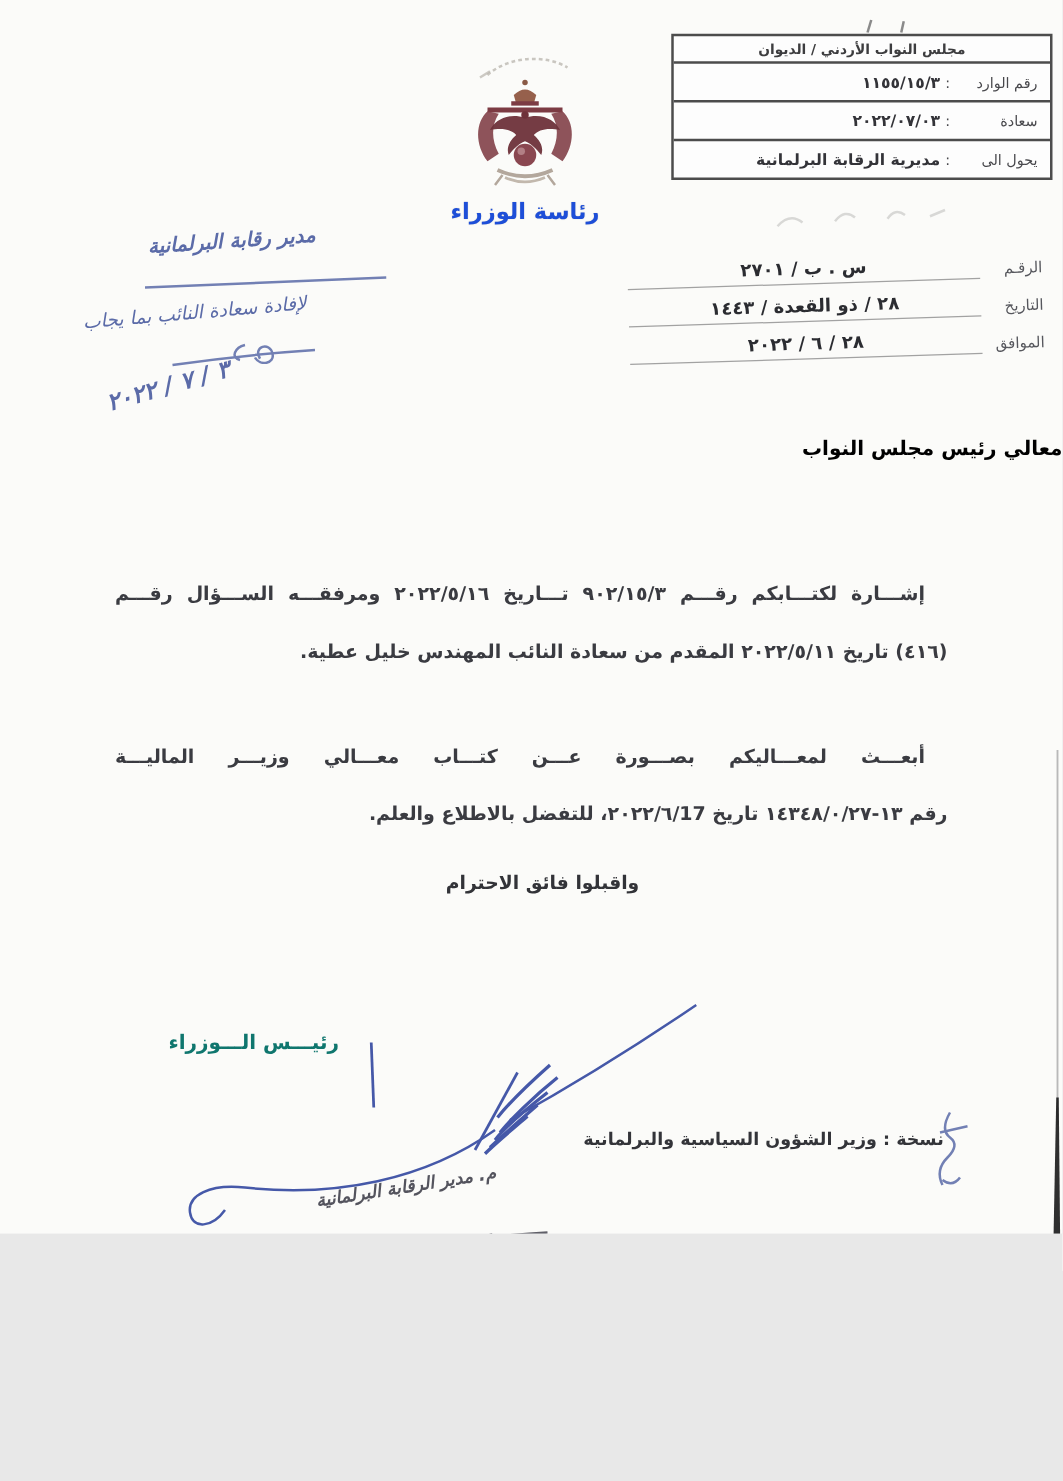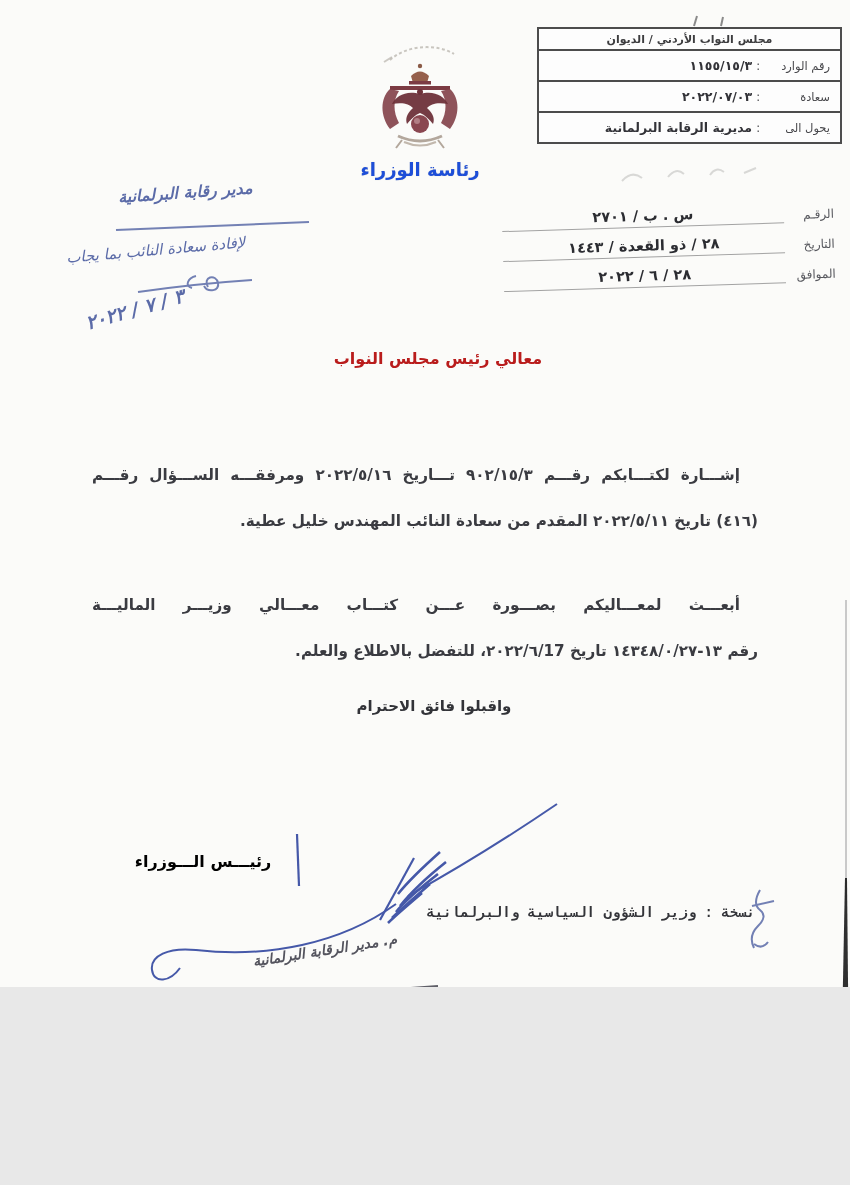--- a/index.html
+++ b/index.html
@@ -46,41 +46,41 @@
     letter-spacing:1px; white-space:nowrap;
   }
   
   .hw{position:absolute; font-style:italic; color:#5b6ba8; direction:rtl; white-space:nowrap;}
   .hw-top1{left:118px; top:183px; font-size:16px; transform:rotate(-4deg); font-weight:600;}
   .hw-top2{left:66px;  top:241px; font-size:15px; transform:rotate(-5deg);}
   .hw-date{left:84px;  top:298px; font-size:19px; transform:rotate(-16deg); font-weight:600;}
   
   .salutation{
     position:absolute; left:0; top:349px; width:850px; padding-left:26px; box-sizing:border-box;
-    text-align:center; font-size:16px; font-weight:700; color:#b91c1c; direction:rtl;
+    font-size:16px; font-weight:700; color:#000000; direction:rtl;
   }
   .para{
     position:absolute; left:92px; width:666px; direction:rtl;
     font-size:15.2px; font-weight:600; color:#3a3b41; line-height:46px;
   }
   .para1{top:452px;}
   .para2{top:582px;}
   .para .l1{text-align:justify; text-align-last:justify; padding-right:18px;}
   .para .l2{text-align:right;}
   .closing{
     position:absolute; left:0; top:697px; width:850px; padding-left:18px; box-sizing:border-box;
     text-align:center; font-size:15px; font-weight:700; color:#323338; direction:rtl;
   }
   .signer-title{
-    position:absolute; left:103px; top:852px; width:200px; text-align:center;
-    font-size:16px; font-weight:700; color:#000000; direction:rtl; white-space:nowrap;
+    position:absolute; left:103px; top:824px; width:200px; text-align:center;
+    font-size:16px; font-weight:700; color:#0f766e; direction:rtl; white-space:nowrap;
   }
   .copy-line{
     position:absolute; left:463px; top:904px; width:292px; text-align:right;
-    font-size:14px; font-weight:700; color:#333439; direction:rtl; white-space:nowrap;font-family:Liberation Mono, monospace;
+    font-size:14px; font-weight:700; color:#333439; direction:rtl; white-space:nowrap;
   }
   
   .hwb{position:absolute; font-style:italic; color:#54545e; direction:rtl; white-space:nowrap;}
   .hwb-1{left:252px; top:942px; font-size:14px; transform:rotate(-9deg); font-weight:600;}
   .hwb-2{left:346px; top:990px; font-size:17px; transform:rotate(-12deg); font-weight:700;}
   
   .page-num{
     position:absolute; left:780px; top:1120px; font-size:16px; font-weight:700;
     color:#b5798a; transform:rotate(-76deg); letter-spacing:2px; opacity:.85;
   }

